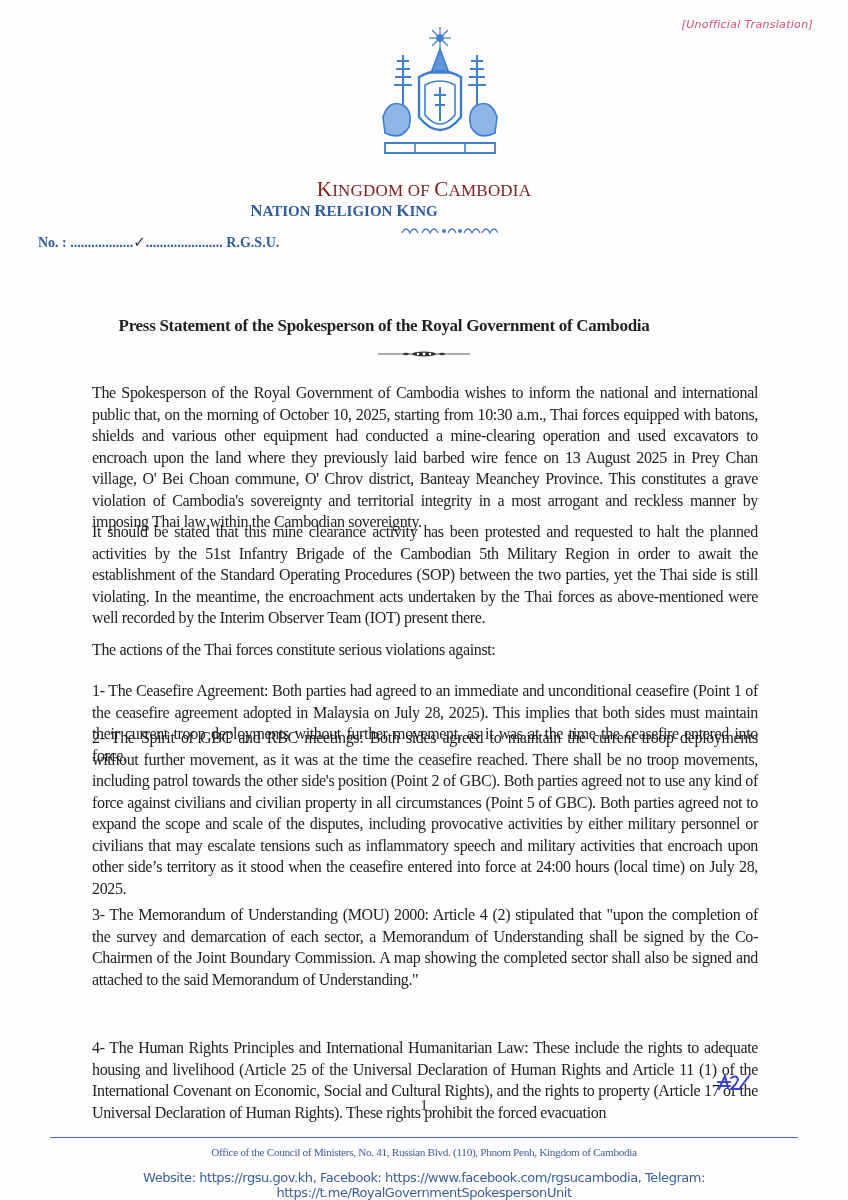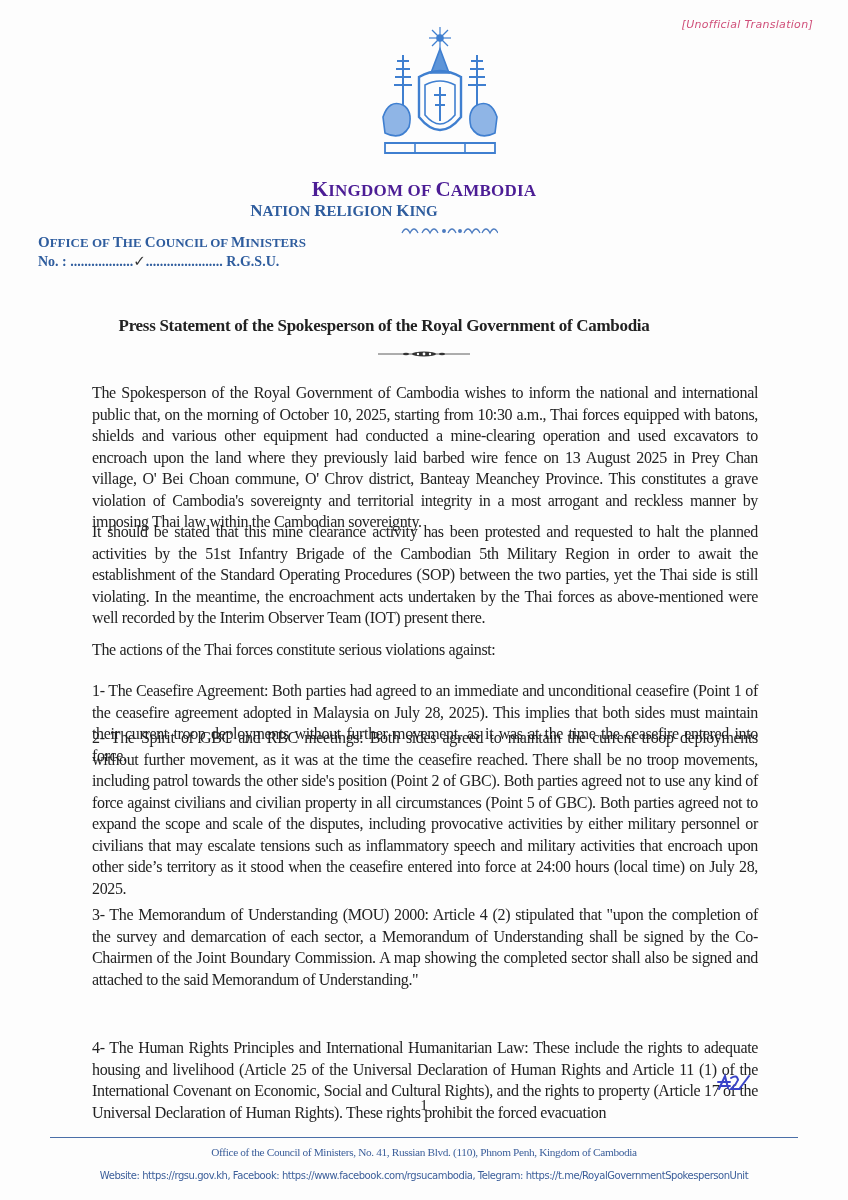--- a/index.html
+++ b/index.html
@@ -7,22 +7,22 @@
     width: 848px; height: 1200px; background: #fdfdfd; position: relative; overflow: hidden;
     font-family: "Liberation Serif", serif; color: #1e1e1e;
   }
   .abs { position: absolute; }
   .unofficial {
     right: 35px; top: 18px; color: #d0507a; font-family: "DejaVu Sans", sans-serif;
     font-style: italic; font-size: 11px; letter-spacing: 0.3px;
   }
   .emblem { left: 375px; top: 25px; width: 130px; height: 140px; }
   .kingdom {
-    left: 0; width: 848px; top: 177px; text-align: center; color: #4c1d95;
-    font-weight: bold; font-size: 17px; font-variant: small-caps; letter-spacing: 0.2px;
+    left: 0; width: 848px; top: 177px; text-align: center; color: #7f1d1d;
+    font-weight: normal; font-size: 17px; font-variant: small-caps; letter-spacing: 0.2px;
   }
   .kingdom .big { font-size: 21px; }
   .nrk {
     left: 0; width: 688px; top: 201px; text-align: center; color: #2f5d9e;
     font-weight: bold; font-size: 15px; font-variant: small-caps;
   }
   .nrk .big { font-size: 17px; }
   .ornament-top { left: 398px; top: 225px; width: 100px; height: 12px; }
   .office { left: 38px; top: 233px; color: #2f5d9e; font-weight: bold; font-size: 13px; font-variant: small-caps; line-height: 19px; }
   .office .big { font-size: 15px; }
@@ -38,21 +38,21 @@
   .p1 { top: 382px; }
   .p2 { top: 521px; }
   .p3 { top: 639px; }
   .p4 { top: 727px; }
   .p5 { top: 904px; }
   .p6 { top: 1012px; margin-top: 25px; }
   .initials { left: 716px; top: 1072px; width: 34px; height: 20px; }
   .pagenum { left: 0; width: 848px; top: 1097px; text-align: center; font-size: 15px; color: #222; }
   .footer-line { left: 50px; top: 1137px; width: 748px; height: 1px; background: #4a6fa8; }
   .footer1 { left: 0; width: 848px; top: 1146px; text-align: center; font-family: Liberation Serif, serif; font-size: 11.3px; color: #3b5e9a; letter-spacing: -0.35px; }
-  .footer2 { left: 0; width: 848px; top: 1170px; text-align: center; font-family: "DejaVu Sans", sans-serif; font-size: 10px; color: #3b5e9a; letter-spacing: -0.45px; }
+  .footer2 { left: 0; width: 848px; top: 1170px; text-align: center; font-family: "DejaVu Sans", sans-serif; font-size: 13px; color: #3b5e9a; letter-spacing: -0.45px; }
   .tick { color: #333; font-family: "DejaVu Sans", sans-serif; font-size: 15px; font-weight: normal; }
 </style>
 </head>
 <body>
 
 <div class="abs unofficial">[Unofficial Translation]</div>
 
 <svg class="abs emblem" viewBox="0 0 130 140">
   <g stroke="#3f7fd0" fill="none" stroke-width="1.6">
 
@@ -92,23 +92,20 @@
   <g stroke="#4d7cc0" fill="none" stroke-width="1.3">
     <path d="M4 8 q4 -8 8 0 q4 -8 8 0 M24 8 q4 -8 8 0 q4 -8 8 0"></path>
     <circle cx="46" cy="6" r="1.3" fill="#4d7cc0"></circle>
     <path d="M50 8 q4 -8 8 0"></path>
     <circle cx="62" cy="6" r="1.3" fill="#4d7cc0"></circle>
     <path d="M66 8 q4 -8 8 0 q4 -8 8 0 M84 8 q4 -8 8 0 q4 -8 8 0"></path>
   </g>
 </svg>
 
 <div class="abs office">
-  <div>
-    <span class="big">O</span><span>FFICE OF </span><span class="big">T</span><span>HE </span><span class="big">C</span><span>OUNCIL OF </span><span class="big">M</span><span>INISTERS</span>
-  </div>
   <div style="font-variant: normal; font-size: 14px;">
     <span>No. : </span><span>..................</span><span class="tick">✓</span><span>...................... </span><span>R.G.S.U.</span>
   </div>
 </div>
 
 <div class="abs title">Press Statement of the Spokesperson of the Royal Government of Cambodia</div>
 <svg class="abs title-ornament" viewBox="0 0 92 8">
   <line x1="0" y1="4" x2="92" y2="4" stroke="#333" stroke-width="0.8"></line>
   <ellipse cx="46" cy="4" rx="12" ry="2.6" fill="#333"></ellipse>
   <circle cx="46" cy="4" r="1.4" fill="#fff"></circle>

